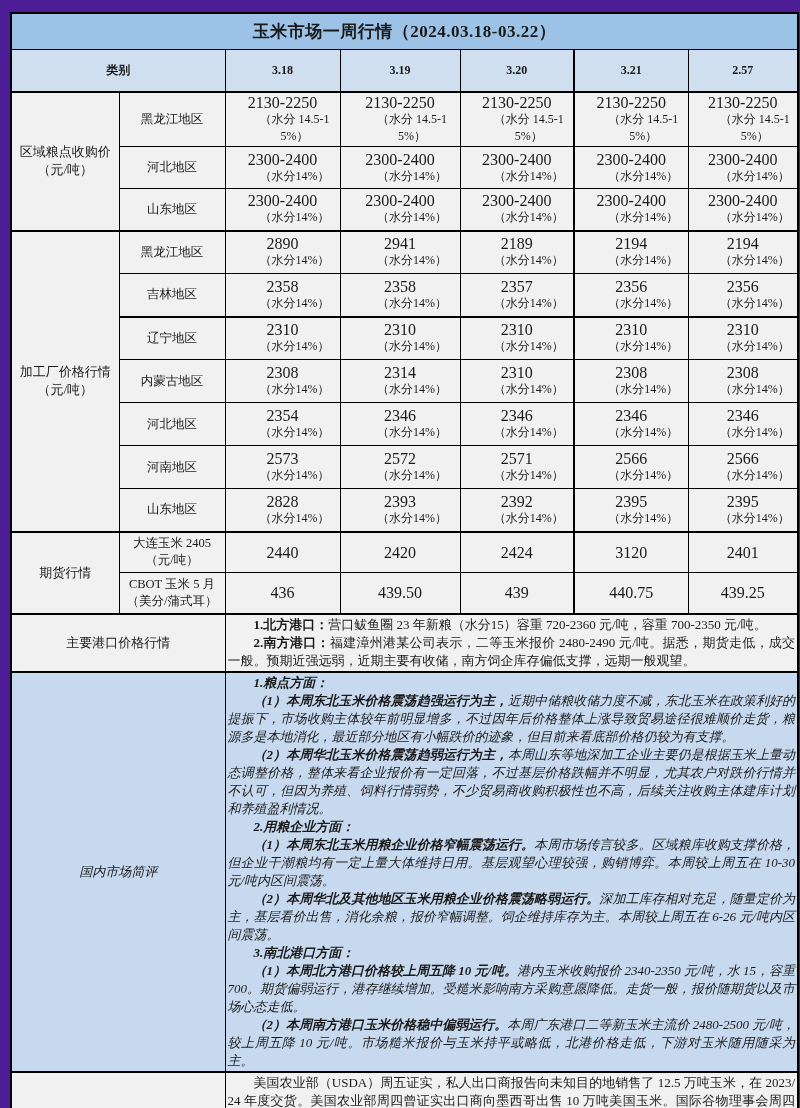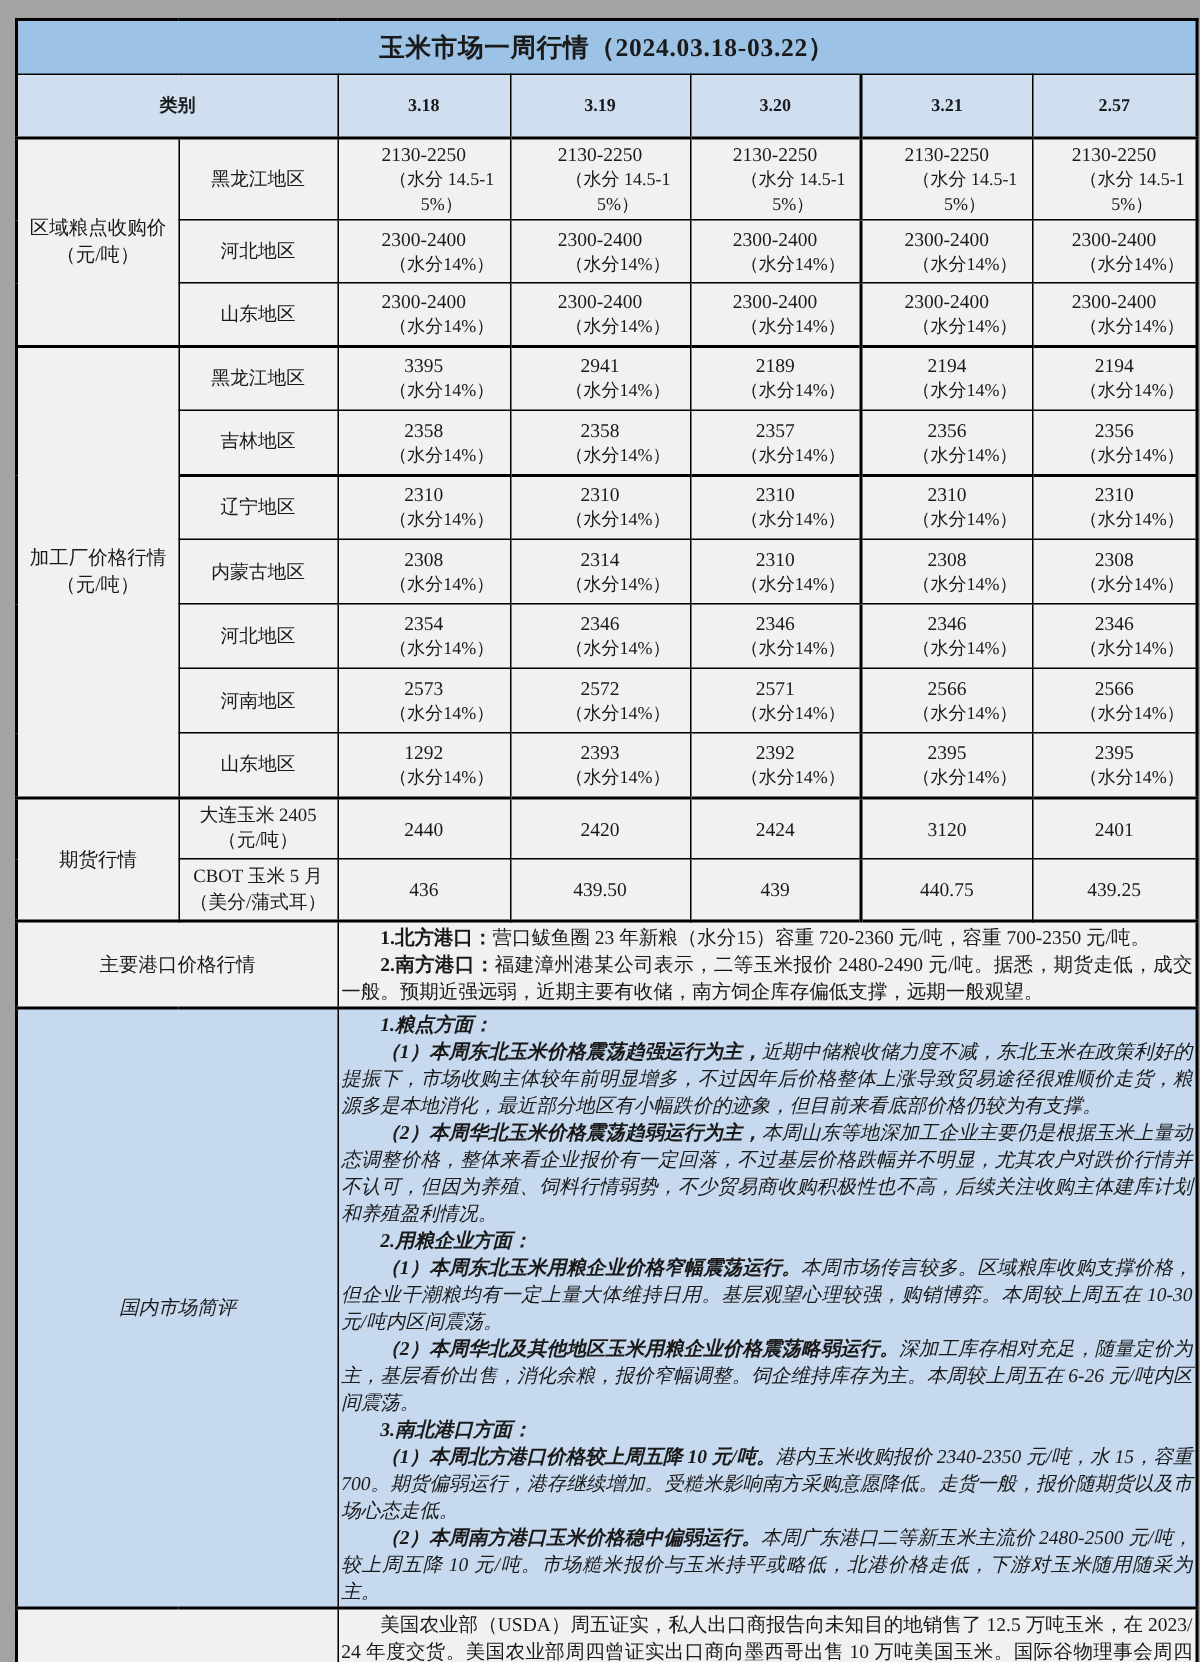--- a/index.html
+++ b/index.html
@@ -1,17 +1,17 @@
 <!DOCTYPE html>
 <html style="--title-bg: #9cc2e5; --header-bg: #cfdff0; --highlight-bg: #c7d9ee; --cell-bg: #f1f1f1;"><head>
 <meta charset="utf-8">
 <style>
   html,body{margin:0;padding:0;background:#ffffff;}
   .canvas{
-    width:800px;height:1108px;background:#a3a3a3;position:relative;overflow:hidden;
+    width:800px;height:1108px;background:#4c1d95;position:relative;overflow:hidden;
     font-family:"Liberation Serif","DejaVu Serif",serif;color:#1a1a1a;
   }
   table.report{
     position:absolute;left:10px;top:12px;width:787px;
     border-collapse:collapse;table-layout:fixed;
     border:2px solid #000;
   }
   table.report td, table.report th{
     border:1px solid #000;
     background:var(--cell-bg,#f1f1f1);
@@ -24,21 +24,21 @@
     background:var(--title-bg,#9cc2e5);
     font-size:17px;font-weight:bold;height:33px;letter-spacing:.5px;
   }
   tr.head-row th{
     background:var(--header-bg,#cfdff0);
     font-size:12px;font-weight:bold;height:39px;
   }
   td.sec-label{font-size:13px;font-weight:bold;line-height:18px;}
   td.sub-label{font-size:12.5px;line-height:17px;}
   td.val{font-size:12px;line-height:17px;}
-  td.val .v{font-size:13px;}
+  td.val .v{font-size:16px;}
   td.val .n{font-size:12px;margin-left:24px;}
   td.text-cell{
     text-align:left;vertical-align:middle;padding:3px 6px 3px 2px;
   }
   td.text-cell p{
     margin:0;text-indent:2em;font-size:13px;line-height:18px;text-align:justify;
   }
   td.text-cell p b{font-weight:bold;}
   tr.thick-top td, tr.thick-top th{border-top:2px solid #000;}
   .vthick{border-left:2px solid #000 !important;}
@@ -140,21 +140,21 @@
           </td>
           <td class="val">
             <div class="v">2300-2400</div>
             <div class="n">（水分14%）</div>
           </td>
         </tr>
         <tr class="h-m thick-top">
           <td class="sec-label" rowspan="7">加工厂价格行情（元/吨）</td>
           <td class="sub-label">黑龙江地区</td>
           <td class="val">
-            <div class="v">3395</div>
+            <div class="v">2890</div>
             <div class="n">（水分14%）</div>
           </td>
           <td class="val">
             <div class="v">2941</div>
             <div class="n">（水分14%）</div>
           </td>
           <td class="val">
             <div class="v">2189</div>
             <div class="n">（水分14%）</div>
           </td>
@@ -278,21 +278,21 @@
             <div class="n">（水分14%）</div>
           </td>
           <td class="val">
             <div class="v">2566</div>
             <div class="n">（水分14%）</div>
           </td>
         </tr>
         <tr class="h-m">
           <td class="sub-label">山东地区</td>
           <td class="val">
-            <div class="v">1292</div>
+            <div class="v">2828</div>
             <div class="n">（水分14%）</div>
           </td>
           <td class="val">
             <div class="v">2393</div>
             <div class="n">（水分14%）</div>
           </td>
           <td class="val">
             <div class="v">2392</div>
             <div class="n">（水分14%）</div>
           </td>

